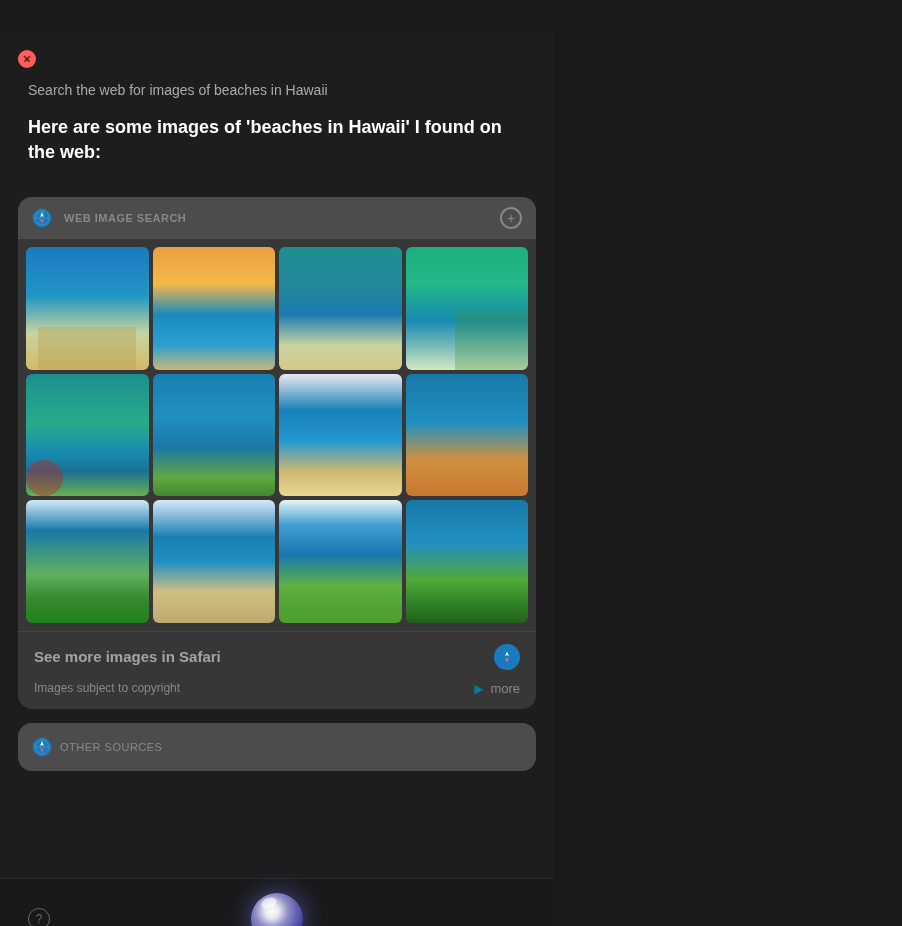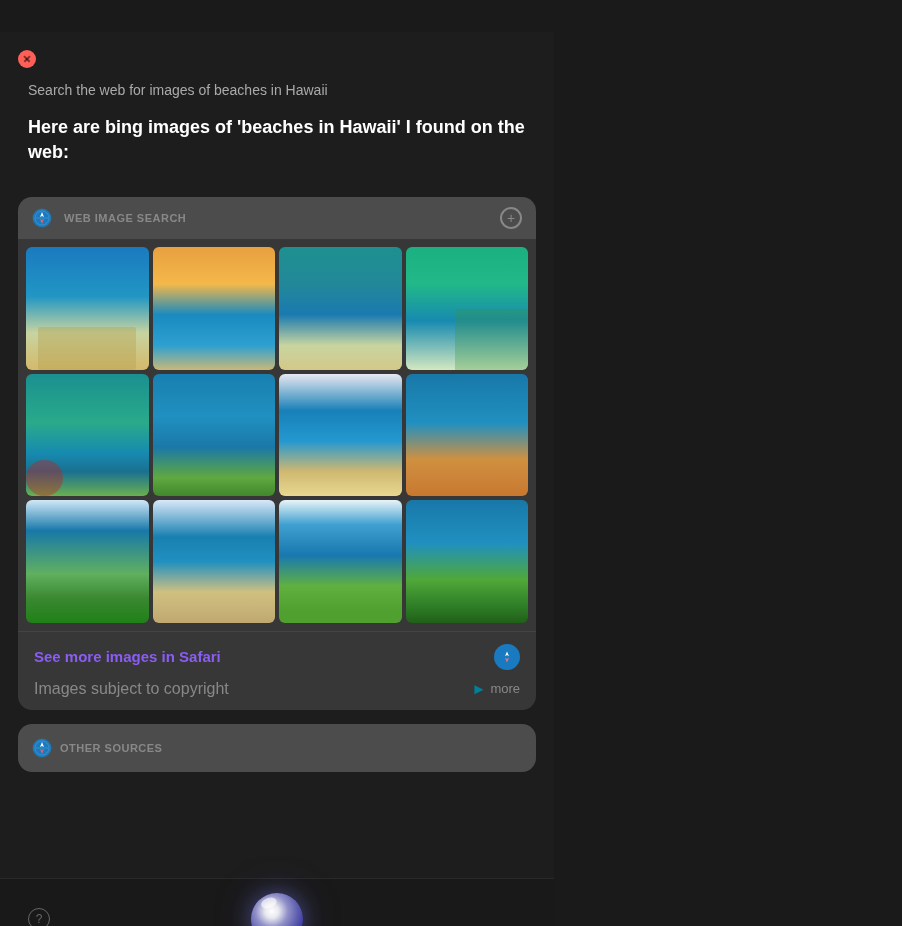--- a/index.html
+++ b/index.html
@@ -166,21 +166,21 @@
 
     .see-more-row {
       display: flex;
       align-items: center;
       justify-content: space-between;
       margin-bottom: 10px;
       cursor: pointer;
     }
 
     .see-more-text {
-      color: #8b5cf6;
+      color: #a3a3a3;
       font-size: 15px;
       font-weight: 600;
     }
 
     .safari-circle-icon {
       width: 26px;
       height: 26px;
       border-radius: 50%;
       background: #1a7abf;
       display: flex;
@@ -189,21 +189,21 @@
     }
 
     .copyright-row {
       display: flex;
       align-items: center;
       justify-content: space-between;
     }
 
     .copyright-text {
       color: #888888;
-      font-size: 16px;
+      font-size: 12px;
     }
 
     .bing-logo {
       display: flex;
       align-items: center;
       gap: 4px;
       color: #888888;
       font-size: 13px;
       font-weight: 500;
     }
@@ -225,21 +225,21 @@
       display: flex;
       align-items: center;
       padding: 14px 14px;
       background: rgba(200, 200, 200, 0.15);
       gap: 8px;
     }
 
     .other-sources-title {
       color: #888888;
       font-size: 11px;
-      font-weight: 700;
+      font-weight: 400;
       letter-spacing: 0.5px;
       text-transform: uppercase;
     }
 
     .bottom-bar {
       height: 80px;
       background: rgba(25, 25, 25, 0.98);
       display: flex;
       align-items: center;
       justify-content: space-between;
@@ -290,21 +290,21 @@
   </style>
 </head>
 <body>
 
 <div class="siri-window">
 
   <div class="close-btn"></div>
 
   <div class="header-area">
     <div class="query-text">Search the web for images of beaches in Hawaii</div>
-    <div class="result-heading">Here are bing images of 'beaches in Hawaii' I found on the web:</div>
+    <div class="result-heading">Here are some images of 'beaches in Hawaii' I found on the web:</div>
   </div>
 
   <div class="main-content">
 
     <div class="card">
       <div class="card-header">
         <div class="card-header-left">
           <svg class="safari-svg" width="20" height="20" viewBox="0 0 20 20">
             <circle cx="10" cy="10" r="9" fill="#1a7abf" stroke="#2288cc" stroke-width="0.5"></circle>
             <circle cx="10" cy="10" r="7" fill="none" stroke="rgba(255,255,255,0.3)" stroke-width="0.5"></circle>

